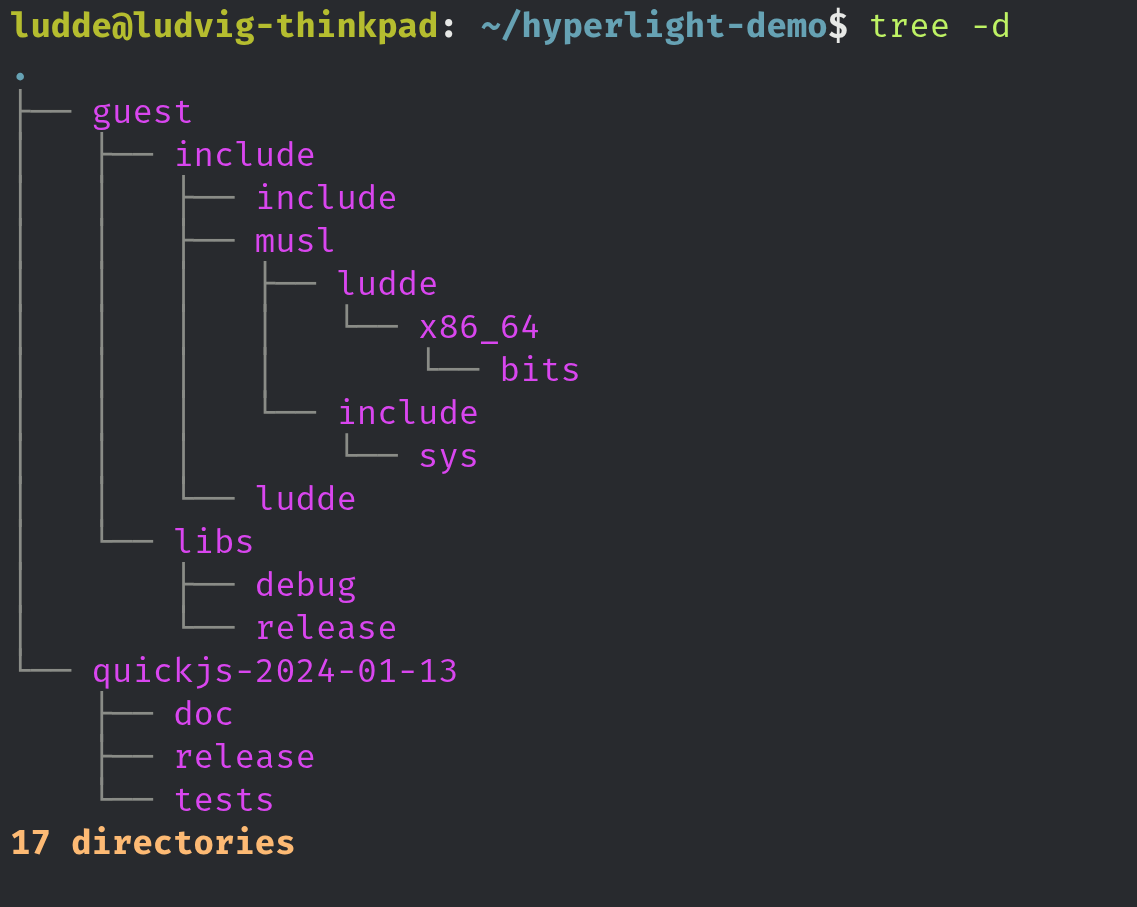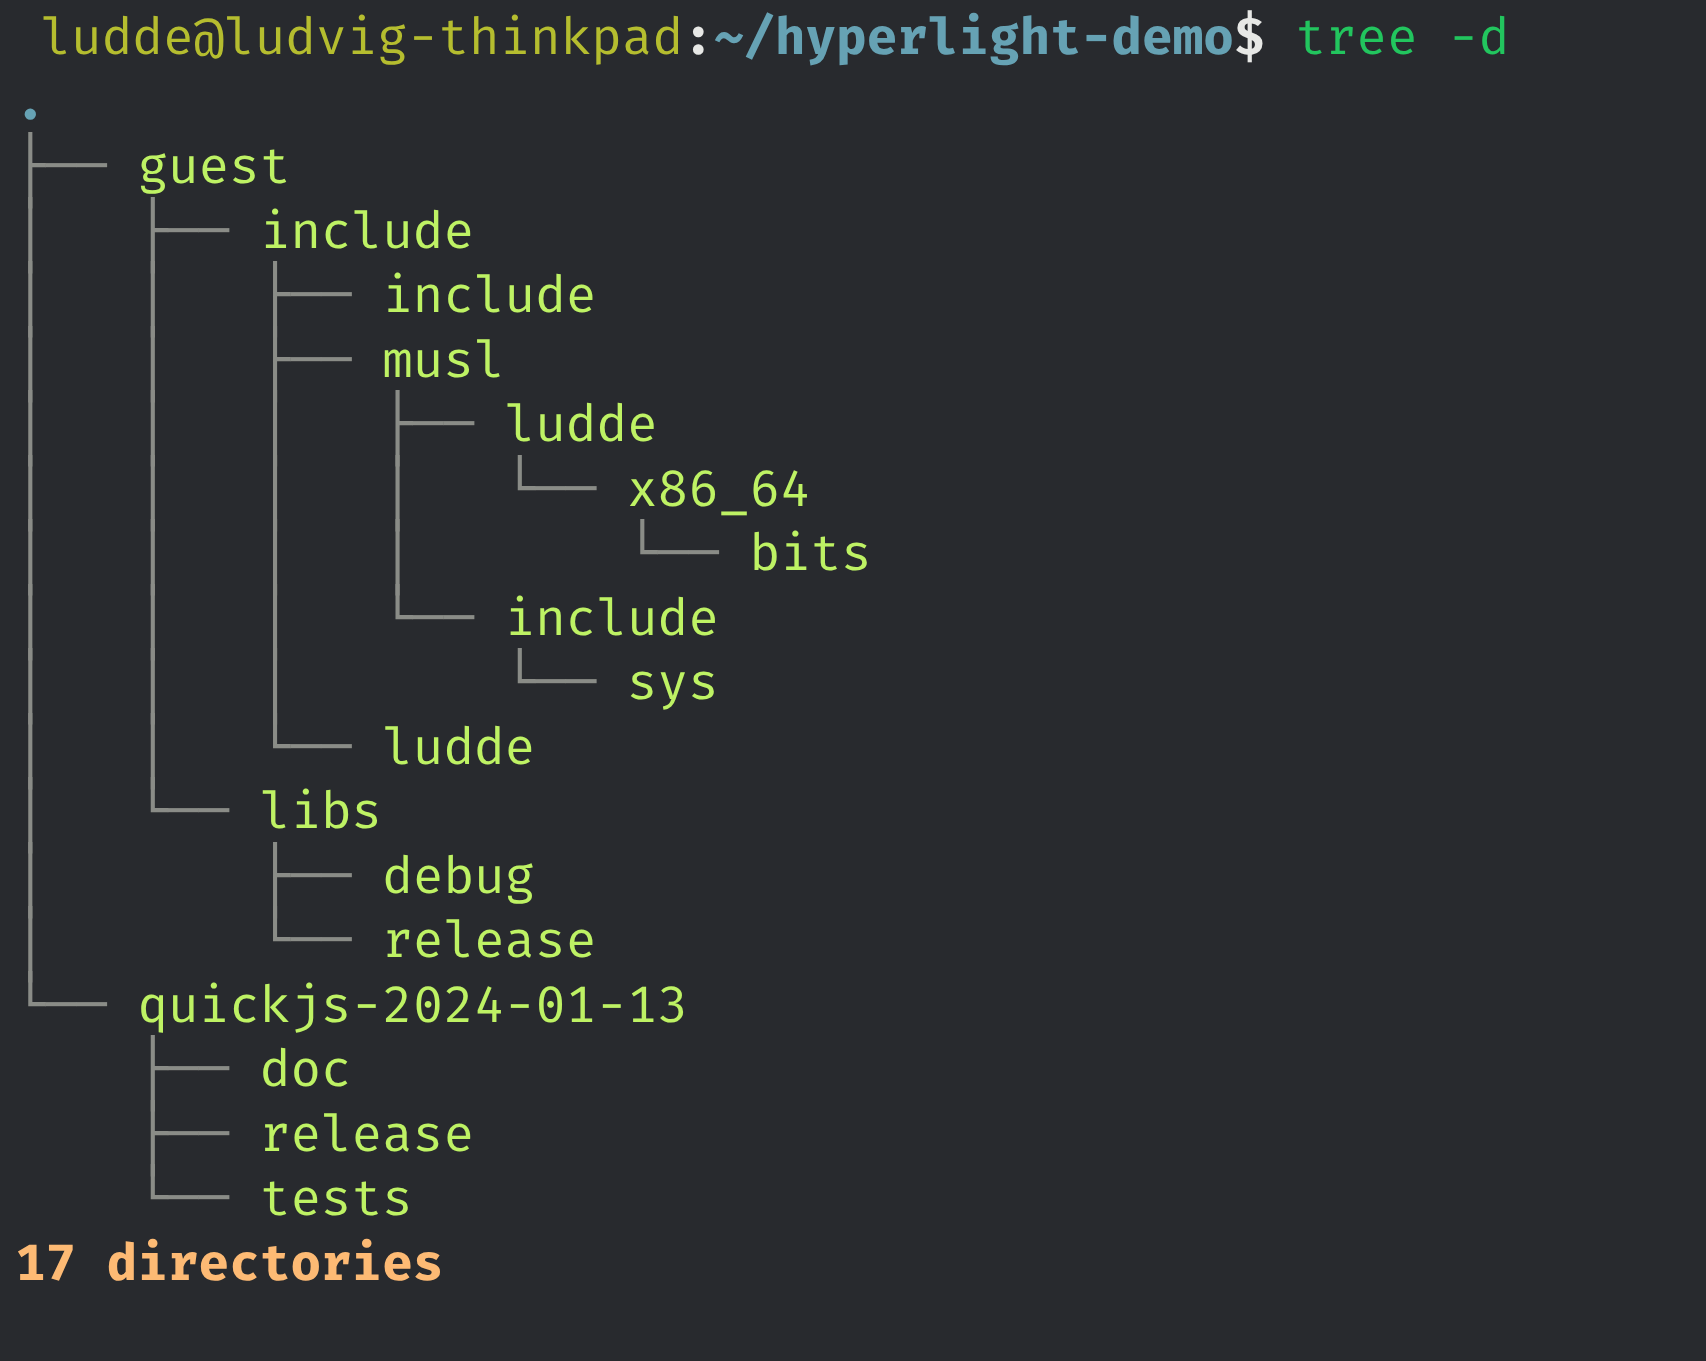--- a/index.html
+++ b/index.html
@@ -13,26 +13,26 @@
   pre.terminal {
     margin: 0;
     padding: 4px 10px 10px 10px;
     font-family: "Fira Mono", "DejaVu Sans Mono", "Menlo", "Consolas", monospace;
     font-size: 34px;
     line-height: 43px;
     color: #e7e8e6;
     white-space: pre;
     letter-spacing: 0px;
   }
-  .user   { color: #b5bd2f; font-weight: 400; margin-left: 17px; }
+  .user   { color: #b5bd2f; font-weight: 700; }
   .colon  { color: #e7e8e6; font-weight: 600; }
-  .cwd    { color: #66a2b4; font-weight: 600; }
+  .cwd    { color: #66a2b4; font-weight: 600; margin-left: 22px; }
   .dollar { color: #e7e8e6; font-weight: 600; }
-  .cmd    { color: #22c55e; font-weight: 400; }
-  .dir    { color: #bef264; }
+  .cmd    { color: #bef264; font-weight: 400; }
+  .dir    { color: #d946ef; }
   .branch { color: #8a8c87; }
   .root   { color: #66a2b4; font-weight: 600; }
   .summary{ color: #fdba74; font-weight: 600; }
 </style>
 </head>
 <body>
 
 <pre class="terminal"><span><span class="user">ludde@ludvig-thinkpad</span><span class="colon">:</span><span class="cwd">~/hyperlight-demo</span><span class="dollar">$</span> <span class="cmd">tree -d</span></span>
 <span class="root">.</span>
 <span id="tree-body"><span class="branch">├── </span><span class="dir">guest</span>

